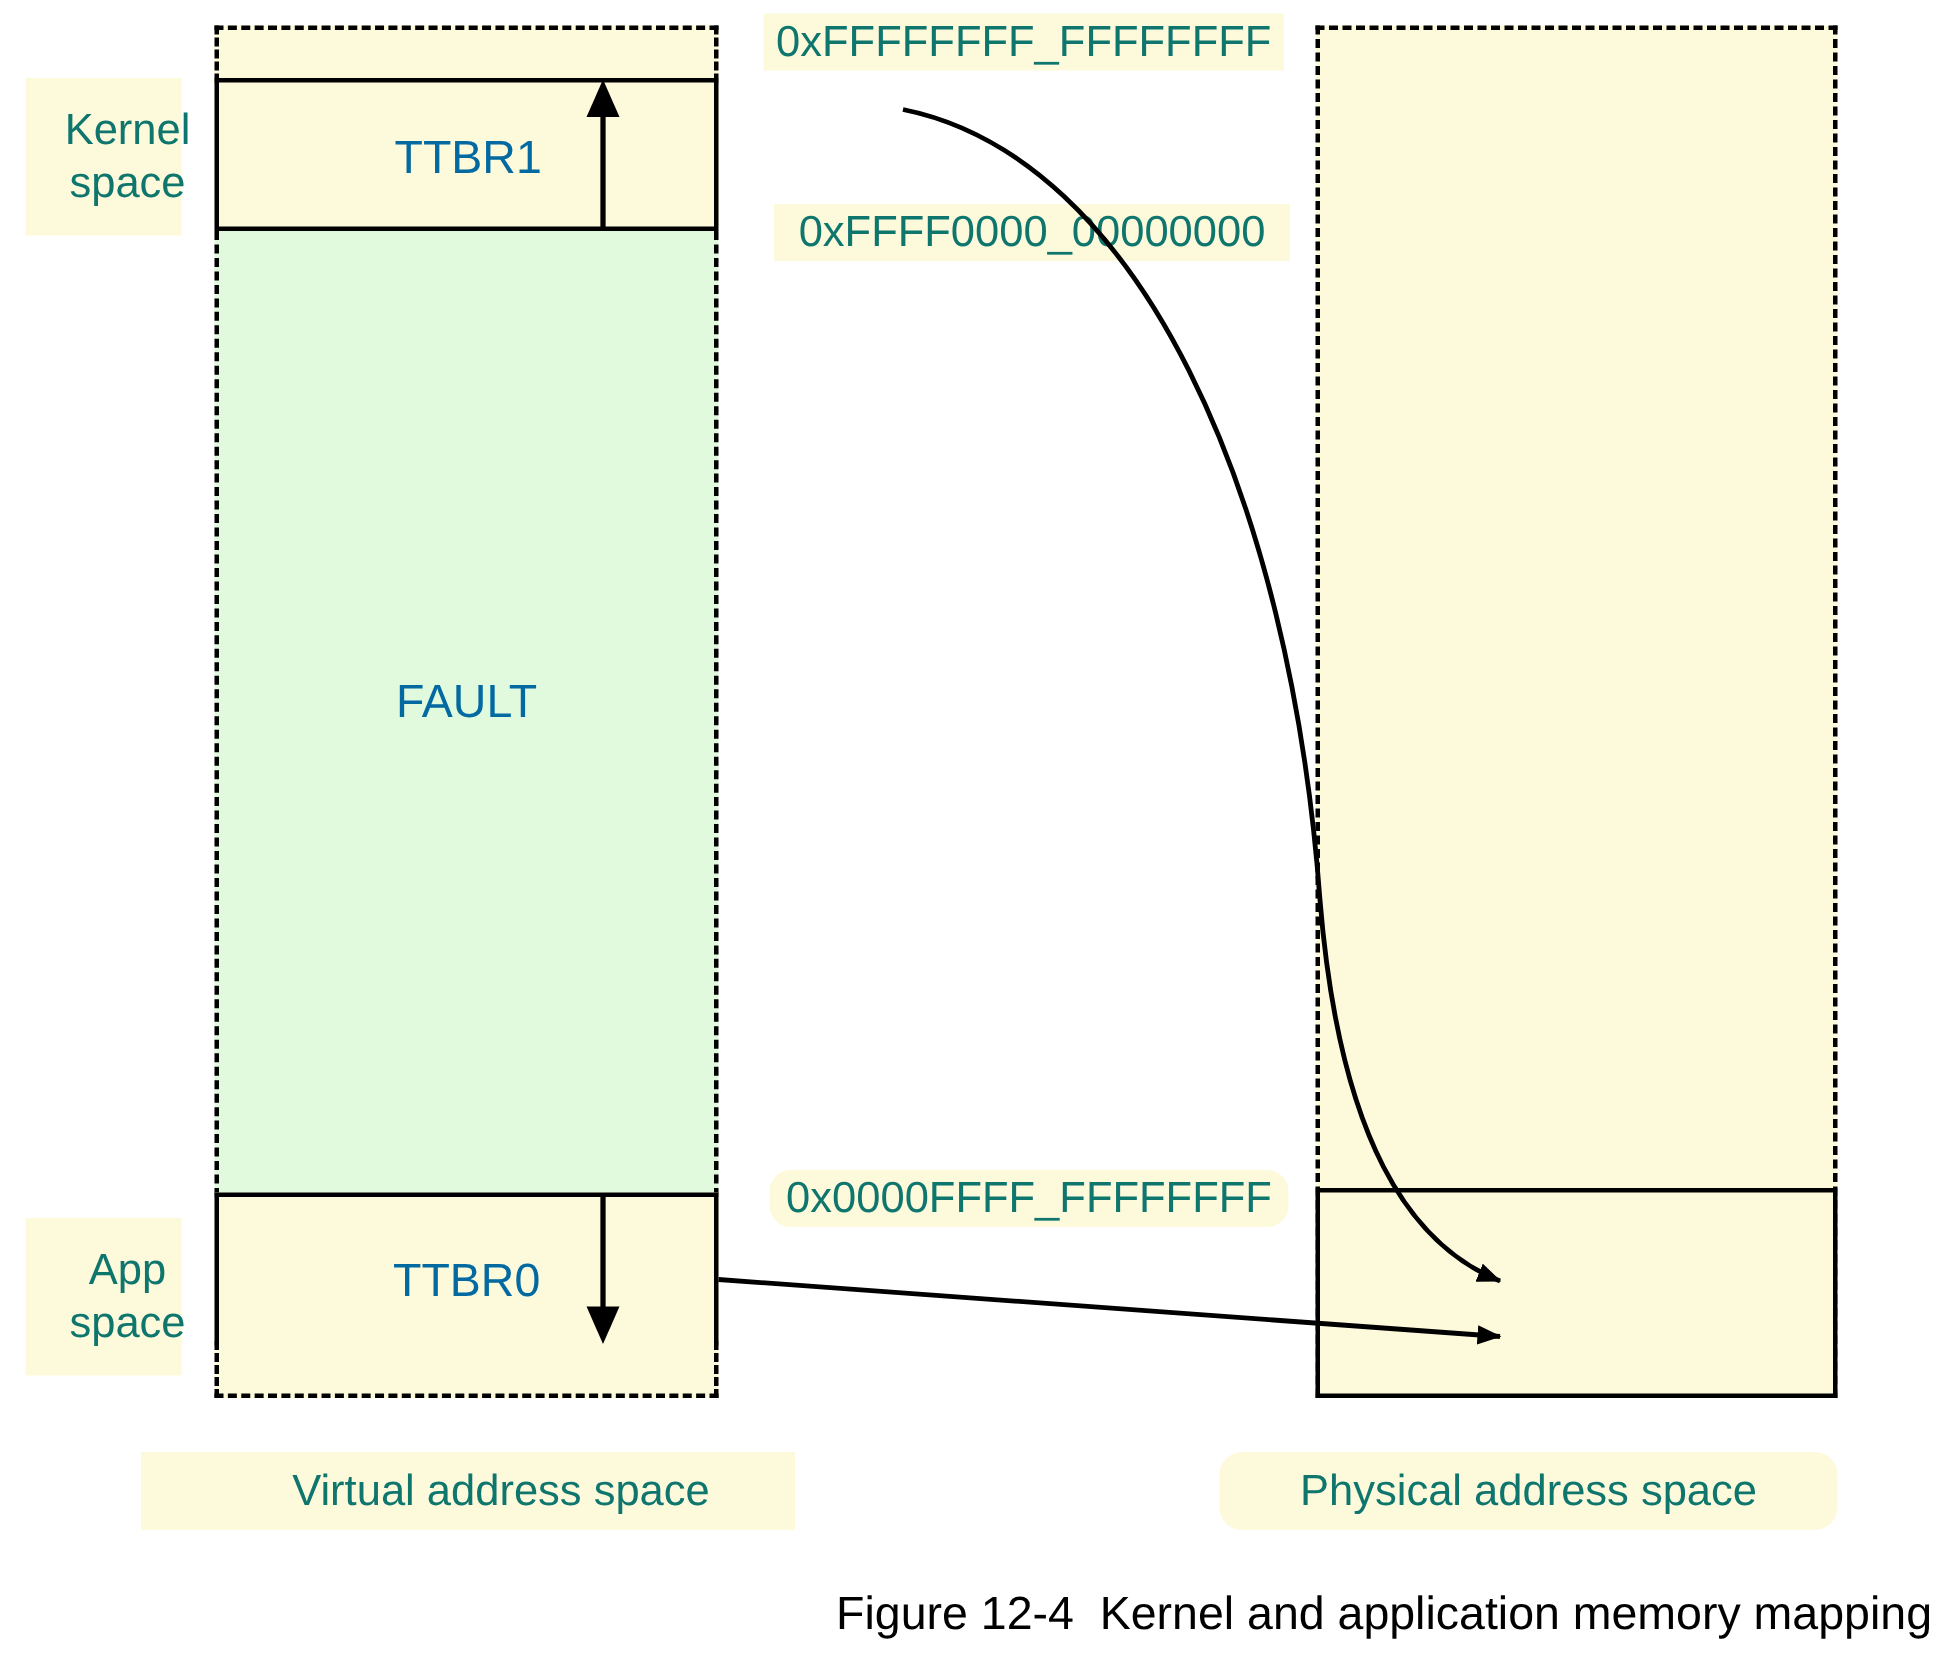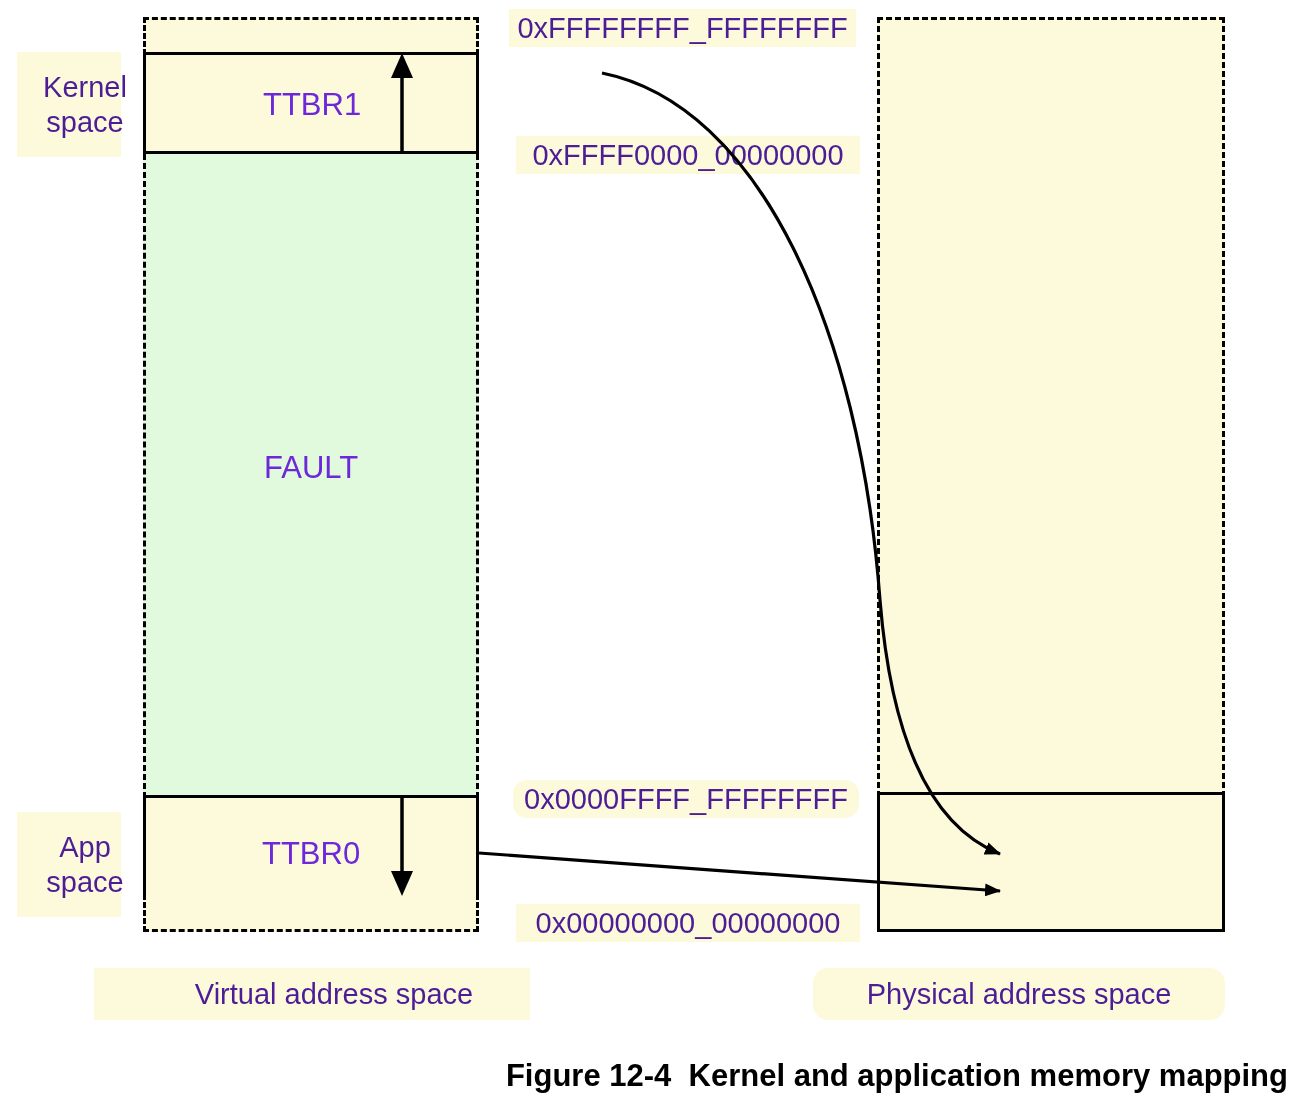--- a/index.html
+++ b/index.html
@@ -15,21 +15,21 @@
     width: 1302px;
     height: 1114px;
     background: #ffffff;
     overflow: hidden;
   }
 
   
   .chip {
     position: absolute;
     background: #fdfadc;
-    color: #4c1d95;
+    color: #0f766e;
     font-size: 29px;
     line-height: 1.18;
     white-space: pre;
     display: flex;
     align-items: center;
     justify-content: center;
     box-sizing: border-box;
   }
   .chip.multiline {
     flex-direction: column;
@@ -67,21 +67,21 @@
   .b-dashed-lrt {
     border-left: 3px dashed #000000;
     border-right: 3px dashed #000000;
     border-top: 3px dashed #000000;
     border-bottom: none;
   }
 
   .region-label {
     position: absolute;
     font-size: 31px;
-    color: #6d28d9;
+    color: #0369a1;
     white-space: nowrap;
   }
 
   
   #overlay {
     position: absolute;
     left: 0;
     top: 0;
     width: 1302px;
     height: 1114px;
@@ -89,21 +89,21 @@
   }
 
   
   #caption {
     position: absolute;
     left: 0;
     top: 1058px;
     width: 1288px;
     text-align: right;
     font-size: 31px;
-    font-weight: bold;
+    font-weight: normal;
     color: #000000;
     white-space: pre;
   }
 </style>
 </head>
 <body>
 
 <div id="stage">
 
   <div class="chip multiline" style="left:17px; top:52px; width:104px; height:105px;">
@@ -132,21 +132,20 @@
   <div class="region fill-yellow b-dashed" style="left:877px; top:17px; width:348px; height:915px;"></div>
 
   <div class="region fill-yellow b-solid" style="left:877px; top:792px; width:348px; height:140px;"></div>
 
   <div class="chip" style="left:509px; top:9px; width:347px; height:38px;">0xFFFFFFFF_FFFFFFFF</div>
 
   <div class="chip" style="left:516px; top:136px; width:344px; height:38px;">0xFFFF0000_00000000</div>
 
   <div class="chip" style="left:513px; top:780px; width:346px; height:38px;border-radius:14px;">0x0000FFFF_FFFFFFFF</div>
 
-  <div class="chip" style="left:516px; top:904px; width:344px; height:38px;">0x00000000_00000000</div>
 
   <div class="chip" style="left:94px; top:968px; width:436px; height:52px;padding-left:44px;">
     <span>Virtual address space</span>
   </div>
 
   <div class="chip" style="left:813px; top:968px; width:412px; height:52px;border-radius:15px;">
     <span>Physical address space</span>
   </div>
 
   <svg id="overlay" viewBox="0 0 1302 1114" xmlns="http://www.w3.org/2000/svg">

